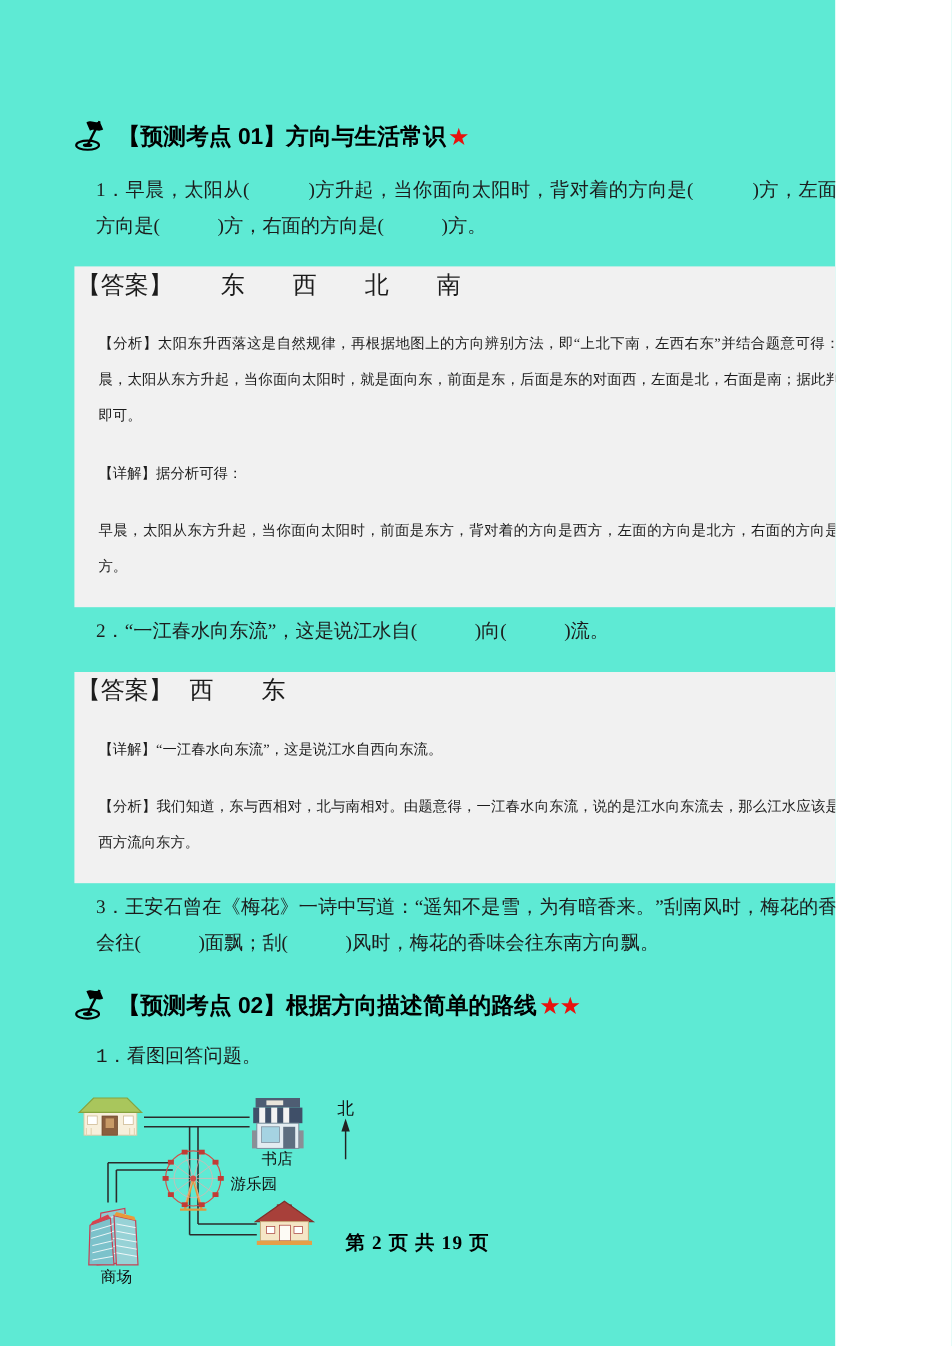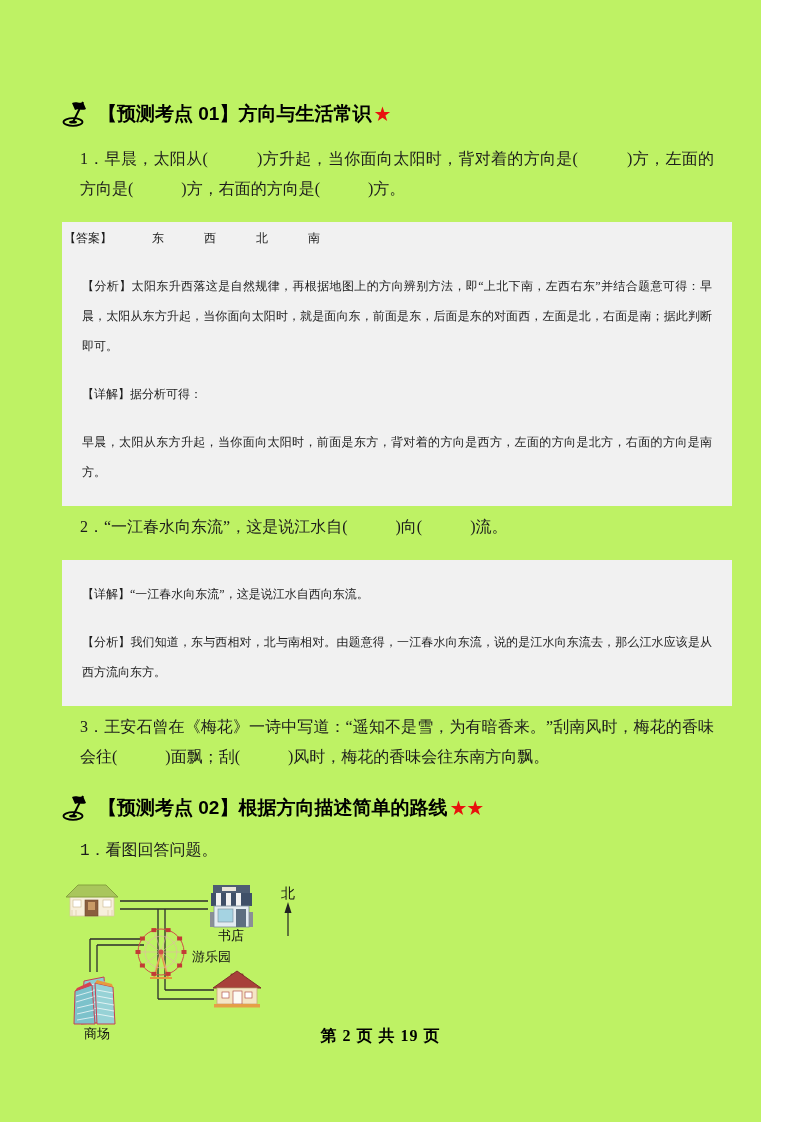--- a/index.html
+++ b/index.html
@@ -1,19 +1,19 @@
 <!DOCTYPE html>
 <html><head>
 <meta charset="utf-8">
 <style>
   html,body { margin:0; padding:0; background:#ffffff; }
   .page {
     position:relative;
-    width:761px; height:1122px;
-    background:#bef264;
+    width:696px; height:1122px;
+    background:#5eead4;
     font-family:"Liberation Serif","DejaVu Serif",serif;
     color:#1c1c1c;
     overflow:hidden;
   }
   .content { position:absolute; left:62px; top:0; width:670px; }
 
   .section-header {
     display:flex; align-items:center;
     font-family:"Liberation Sans","DejaVu Sans",sans-serif;
     font-weight:bold; font-size:19px; color:#000;
@@ -33,21 +33,21 @@
   #q2-text { margin-top:6px; }
   #q3-text { margin-top:6px; }
   #q4-text { margin-top:10px;font-family:Liberation Mono, monospace; }
 
   .gray {
     background:#f1f1f1;
     margin-top:4px;
     padding:1px 2px;
   }
   .gray p { font-size:12px; line-height:30px; text-align:justify; }
-  .answer-row { line-height:30px; font-size:12px; }
+  .answer-row { line-height:30px; font-size:20px; }
   .ans-val { display:inline-block; margin-left:40px; }
   .ans-val.ml-sm { margin-left:14px; }
   .tight { font-size:15px; letter-spacing:-0.4px; white-space:nowrap; }
 
   .map-figure { margin-top:6px; margin-left:2px; }
   .map-figure svg { display:block; }
 
   .footer {
     position:absolute; left:0; right:0; top:1026px;
     text-align:center;
@@ -80,20 +80,23 @@
       <div class="answer-row">
         <span>【答案】</span><span class="ans-val">东</span><span class="ans-val">西</span><span class="ans-val">北</span><span class="ans-val">南</span>
       </div>
       <p>【分析】太阳东升西落这是自然规律，再根据地图上的方向辨别方法，即“上北下南，左西右东”并结合题意可得：早晨，太阳从东方升起，当你面向太阳时，就是面向东，前面是东，后面是东的对面西，左面是北，右面是南；据此判断即可。</p>
       <p>【详解】据分析可得：</p>
       <p>早晨，太阳从东方升起，当你面向太阳时，前面是东方，背对着的方向是西方，左面的方向是北方，右面的方向是南方。</p>
     </div>
 
     <p class="q-text" id="q2-text">2．“一江春水向东流”，这是说江水自(　　　)向(　　　)流。</p>
     <div class="gray">
+      <div class="answer-row">
+        <span>【答案】</span><span class="ans-val ml-sm">西</span><span class="ans-val">东</span>
+      </div>
       <p>【详解】“一江春水向东流”，这是说江水自西向东流。</p>
       <p>【分析】我们知道，东与西相对，北与南相对。由题意得，一江春水向东流，说的是江水向东流去，那么江水应该是从西方流向东方。</p>
     </div>
 
     <p class="q-text" id="q3-text">3．王安石曾在《梅花》一诗中写道：“遥知不是雪，为有暗香来。”刮南风时，梅花的香味会往(　　　)面飘；刮(　　　)风时，梅花的香味会往东南方向飘。</p>
 
     <div class="section-header hdr2">
       <span class="flag">
         <svg width="30" height="30" viewBox="0 0 30 30">
           <ellipse cx="11" cy="25" rx="9.5" ry="3.8" fill="none" stroke="#000" stroke-width="1.8"></ellipse>

